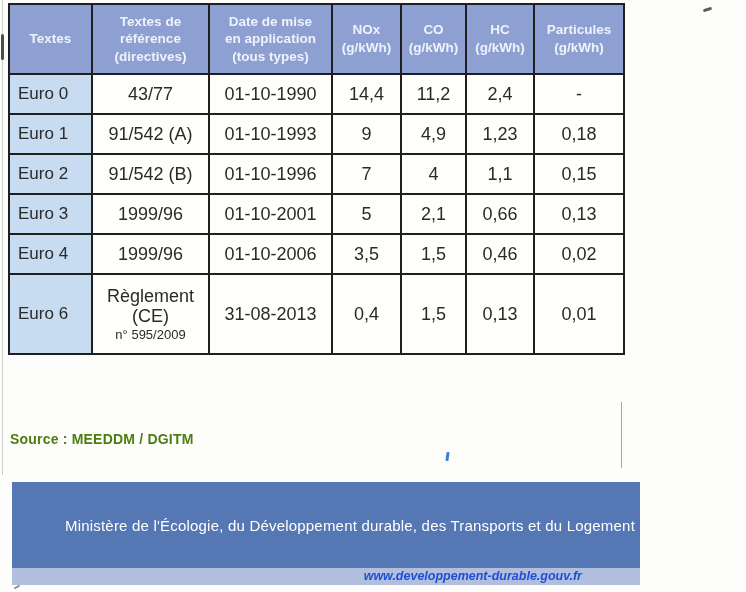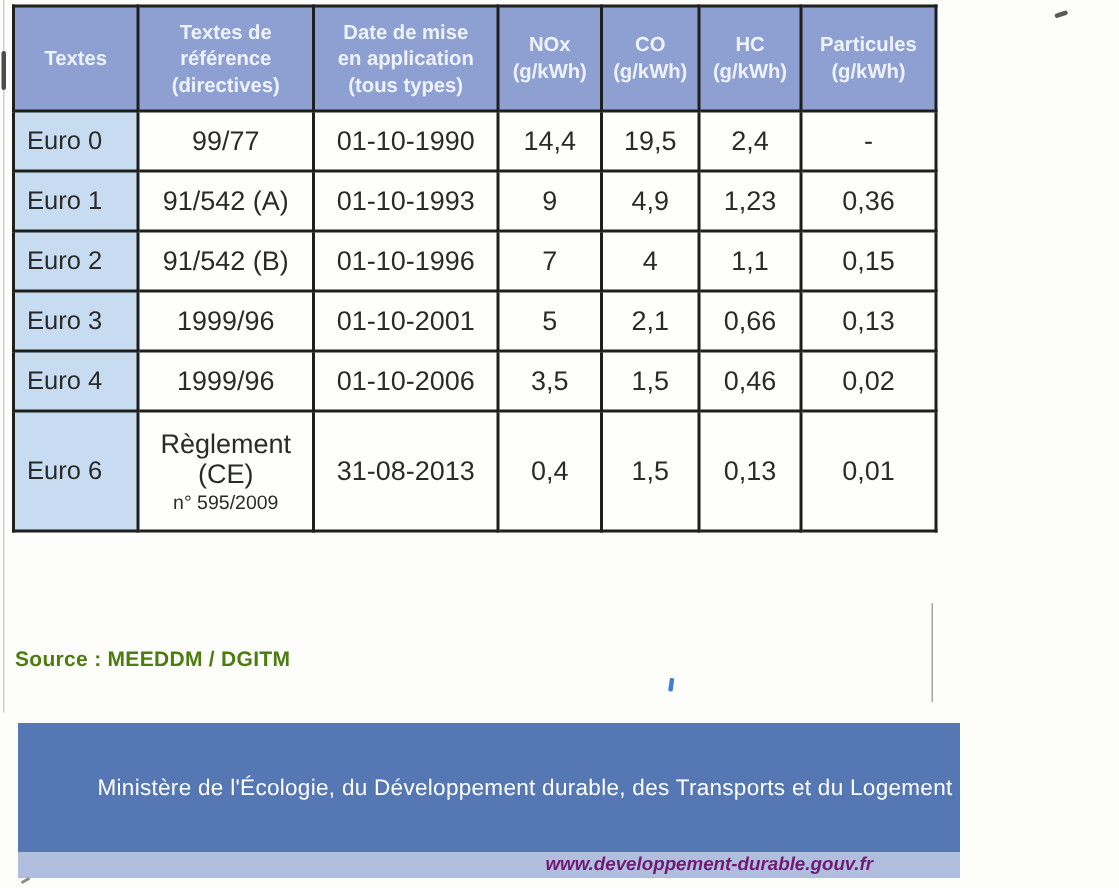--- a/index.html
+++ b/index.html
@@ -51,21 +51,21 @@
   .ministry{
     position:absolute;top:0;left:0;right:0;height:86px;
     display:flex;align-items:center;justify-content:center;
     padding-left:48px;
     color:#ffffff;font-size:15px;letter-spacing:.2px;
   }
   .strip{
     position:absolute;left:0;right:0;bottom:0;height:17px;
     background:var(--strip-bg,#b2bedd);
     text-align:right;padding-right:58px;box-sizing:border-box;
-    font-style:italic;font-weight:bold;font-size:12.5px;line-height:17px;color:#701a75;
+    font-style:italic;font-weight:bold;font-size:12.5px;line-height:17px;color:#1d4ed8;
   }
 
   
   .page-edge-line{position:absolute;left:2px;top:0;width:1px;height:475px;background:#cfcfc9;}
   .edge-dark{position:absolute;left:1px;top:34px;width:3px;height:26px;background:#4c4c48;border-radius:2px;}
   .right-faint-line{position:absolute;left:621px;top:402px;width:1px;height:66px;background:#a7a7a2;}
   .ink-top-right{position:absolute;left:703px;top:8px;width:9px;height:3px;background:#5a5a56;border-radius:2px;transform:rotate(-18deg);}
   .blue-tick{position:absolute;left:446px;top:452px;width:3px;height:9px;background:#3f7fd4;border-radius:1px;transform:rotate(8deg);}
   .bottom-left-mark{position:absolute;left:14px;top:586px;width:6px;height:2px;background:#8a8a86;transform:rotate(-30deg);}
 </style>
@@ -99,35 +99,35 @@
 (g/kWh)</th>
           <th>HC
 (g/kWh)</th>
           <th>Particules
 (g/kWh)</th>
         </tr>
     </thead>
     <tbody>
         <tr>
           <td class="norme">Euro 0</td>
-          <td>99/77</td>
+          <td>43/77</td>
           <td>01-10-1990</td>
           <td>14,4</td>
-          <td>19,5</td>
+          <td>11,2</td>
           <td>2,4</td>
           <td>-</td>
         </tr>
         <tr>
           <td class="norme">Euro 1</td>
           <td>91/542 (A)</td>
           <td>01-10-1993</td>
           <td>9</td>
           <td>4,9</td>
           <td>1,23</td>
-          <td>0,36</td>
+          <td>0,18</td>
         </tr>
         <tr>
           <td class="norme">Euro 2</td>
           <td>91/542 (B)</td>
           <td>01-10-1996</td>
           <td>7</td>
           <td>4</td>
           <td>1,1</td>
           <td>0,15</td>
         </tr>

